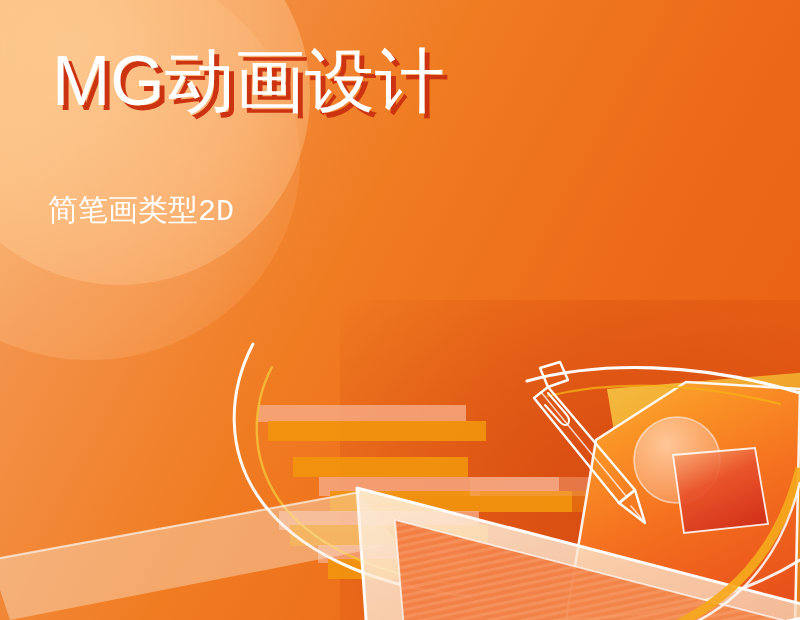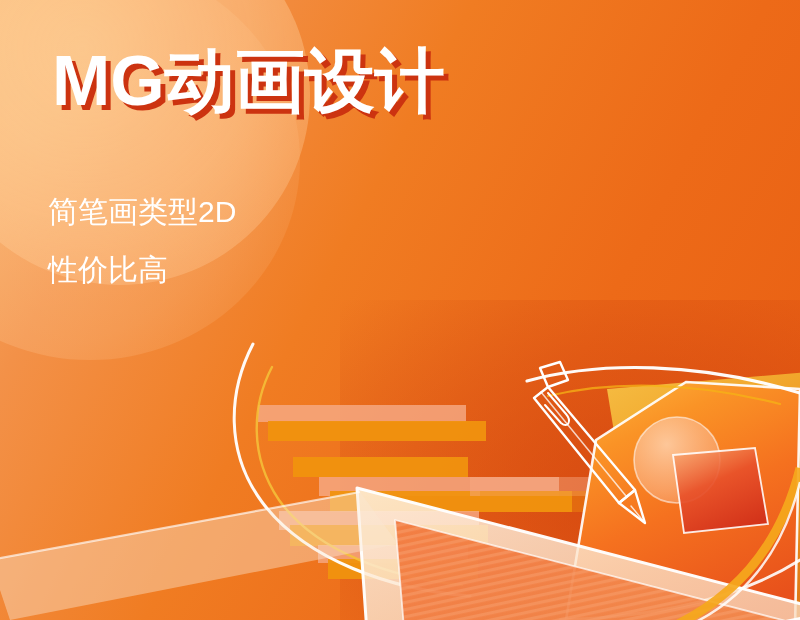--- a/index.html
+++ b/index.html
@@ -60,21 +60,21 @@
                 rgba(200, 55, 14, 0.30) 55%,
                 rgba(205, 60, 16, 0.00) 100%);
   }
 
   
   .headline {
     position: absolute;
     left: 52px;
     top: 44px;
     font-size: 70px;
-    font-weight: bold;
+    font-weight: normal;
     letter-spacing: 0px;
     line-height: 1.08;
     color: #ffffff;
     text-shadow: 5px 5px 0 #cc3310;
     white-space: nowrap;
   }
 
   .sublist {
     position: absolute;
     left: 48px;
@@ -82,20 +82,21 @@
     margin: 0;
     padding: 0;
     list-style: none;
   }
   .sublist li {
     font-size: 30px;
     line-height: 58px;
     color: #ffffff;
     font-weight: 400;
     white-space: nowrap;
+    font-family: Liberation Mono, monospace;
   }
 
   
   .illu {
     position: absolute;
     left: 0;
     top: 0;
     width: 800px;
     height: 620px;
   }
@@ -232,16 +233,15 @@
         <path d="M800,482 C784,548 748,596 692,624" stroke="#ffffff" stroke-width="2.4" opacity="0.85"></path>
       </g>
 
     </g>
   </svg>
 
   <div class="headline">MG动画设计</div>
 
   <ul class="sublist">
     <li>简笔画类型2D</li>
-    <li>性价比高</li>
   </ul>
 
 </div>
 
 </body></html>

